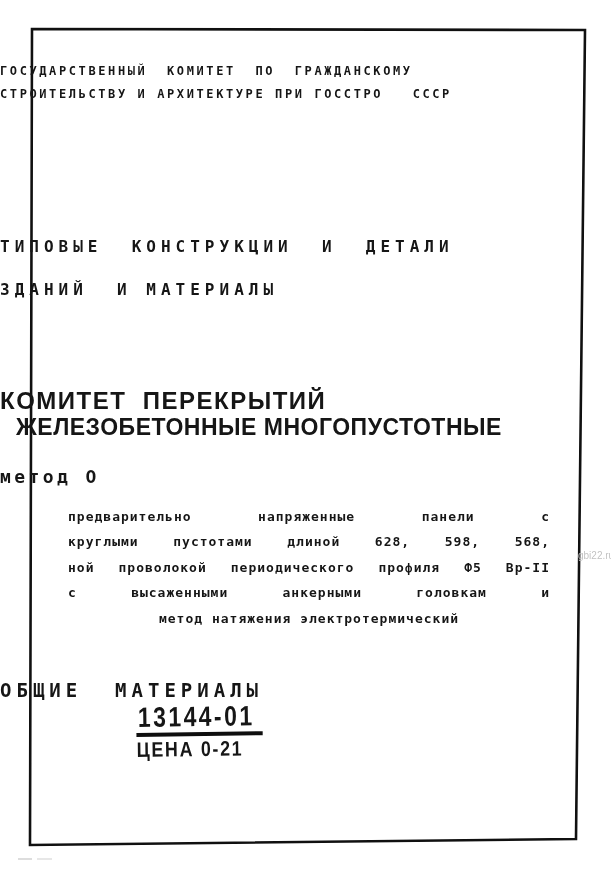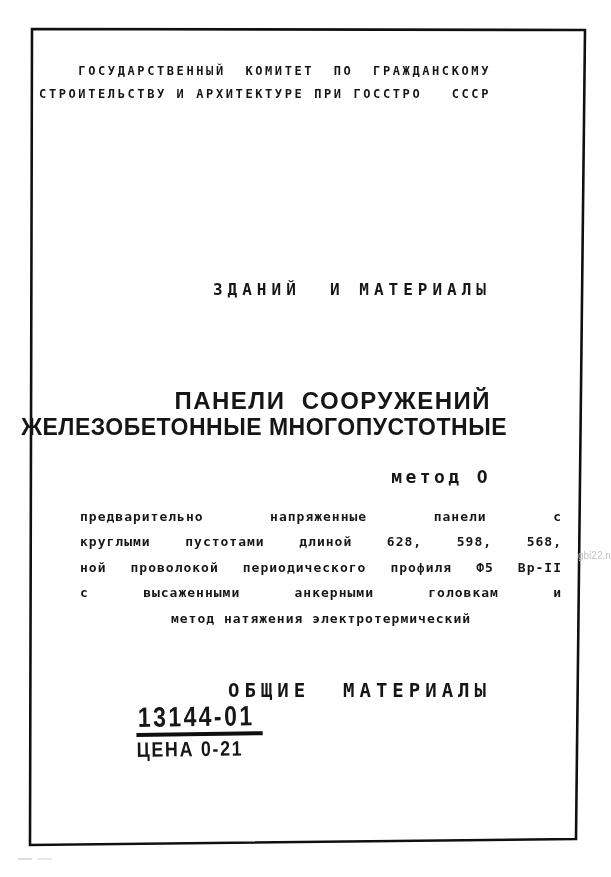--- a/index.html
+++ b/index.html
@@ -21,21 +21,21 @@
   }
   .frame-svg {
     position: absolute;
     left: 0; top: 0;
     width: 611px; height: 877px;
   }
   .txt {
     position: absolute;
     left: 0;
     width: 491px;
-    text-align: right;
+    text-align: left;
     white-space: pre;
     font-weight: bold;
     color: #1b1b1b;
   }
   .org-line {
     font-size: 12px;
     letter-spacing: 2.6px;
     line-height: 23px;
   }
   .doc-title {
@@ -56,21 +56,21 @@
     font-size: 23px;
     letter-spacing: 0.5px;
     margin-left: 16px;
   }
   .issue {
     font-size: 18px;
     letter-spacing: 3.4px;
   }
   .desc {
     position: absolute;
-    left: 80px;
+    left: 68px;
     top: 504px;
     width: 482px;
   }
   .desc-line {
     font-size: 13px;
     font-weight: bold;
     letter-spacing: 1px;
     line-height: 25.4px;
     text-align: justify;
     text-align-last: justify;
@@ -139,24 +139,25 @@
 
 <div class="page">
 
   <svg class="frame-svg" viewBox="0 0 611 877" xmlns="http://www.w3.org/2000/svg">
     <polygon points="32,29 585,30 576,839 30,845" fill="none" stroke="#151515" stroke-width="2.6" stroke-linejoin="miter"></polygon>
   </svg>
 
   <div class="txt org-line" style="top:60px">ГОСУДАРСТВЕННЫЙ  КОМИТЕТ  ПО  ГРАЖДАНСКОМУ</div>
   <div class="txt org-line" style="top:83px">СТРОИТЕЛЬСТВУ И АРХИТЕКТУРЕ ПРИ ГОССТРО   СССР</div>
 
+  <div class="txt doc-title" style="top:237px">ТИПОВЫЕ  КОНСТРУКЦИИ  И  ДЕТАЛИ</div>
   <div class="txt doc-title" style="top:280px">ЗДАНИЙ  И МАТЕРИАЛЫ</div>
 
 
-  <div class="txt subject" style="top:387px">ПАНЕЛИ  СООРУЖЕНИЙ</div>
+  <div class="txt subject" style="top:387px">КОМИТЕТ  ПЕРЕКРЫТИЙ</div>
   <div class="txt subject subject2" style="top:414px">ЖЕЛЕЗОБЕТОННЫЕ МНОГОПУСТОТНЫЕ</div>
 
   <div class="txt issue" style="top:466px">метод О</div>
 
   <div class="desc">
     <div class="desc-line">предварительно напряженные панели с</div>
     <div class="desc-line">круглыми пустотами длиной 628, 598, 568,</div>
     <div class="desc-line">ной проволокой периодического профиля Ф5 Вр-II</div>
     <div class="desc-line">с высаженными анкерными головкам и</div>
     <div class="desc-line centered">метод натяжения электротермический</div>

